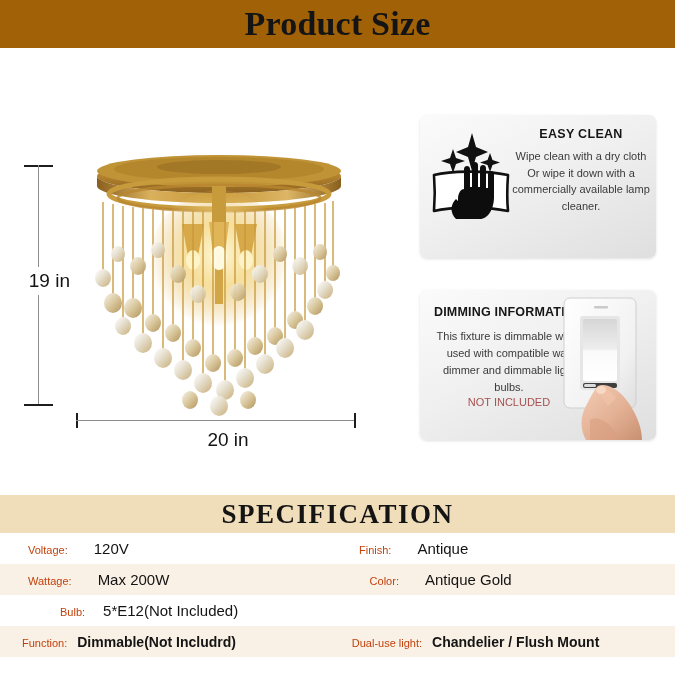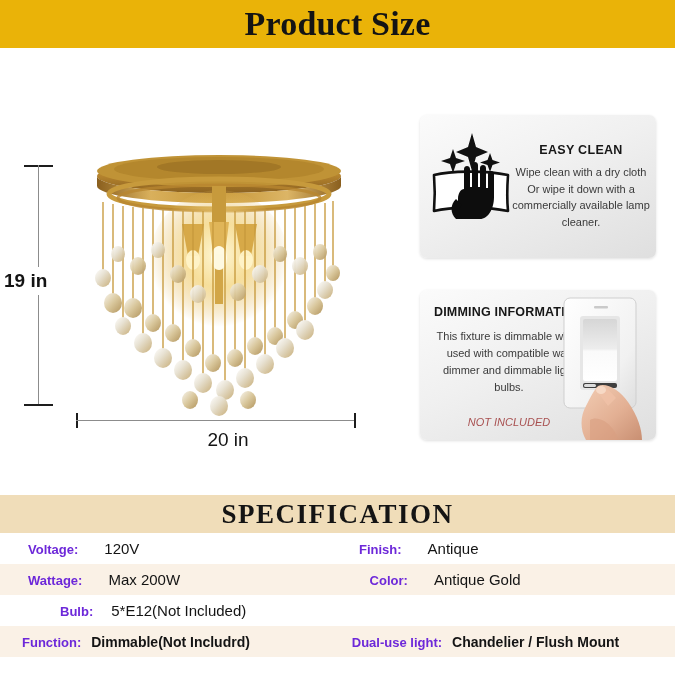--- a/index.html
+++ b/index.html
@@ -11,21 +11,21 @@
     font-family: "Liberation Sans", sans-serif;
     overflow: hidden;
     position: relative;
   }
 
   
   .header-band {
     position: absolute;
     left: 0; top: 0;
     width: 675px; height: 48px;
-    background: #eab308;
+    background: #a16207;
     display: flex;
     align-items: center;
     justify-content: center;
   }
   .header-title {
     font-family: "Liberation Serif", serif;
     font-size: 34px;
     font-weight: bold;
     color: #141414;
     letter-spacing: 0.2px;
@@ -52,27 +52,26 @@
     width: 29px; height: 2px;
     background: #1d1d1d;
   }
   .dim-v-cap-top { top: 117px; }
   .dim-v-cap-bot { top: 356px; }
 
   .dim-v-label {
     position: absolute;
     left: 4px; top: 219px;
     width: 66px;
-    text-align: left;
+    text-align: right;
     font-size: 19px;
     color: #141414;
     background: #ffffff;
     padding: 3px 0;
     font-family: "Liberation Sans", sans-serif;
-    font-weight: bold;
   }
 
   .dim-h-line {
     position: absolute;
     left: 76px; top: 372px;
     width: 279px; height: 1px;
     background: #8c8c8c;
   }
   .dim-h-cap-l, .dim-h-cap-r {
     position: absolute;
@@ -112,21 +111,21 @@
   .card-easy-clean { top: 115px; height: 143px; }
   .card-dimming   { top: 290px; height: 150px; }
 
   .ec-icon {
     position: absolute;
     left: 8px; top: 12px;
     width: 86px; height: 92px;
   }
   .ec-text {
     position: absolute;
-    left: 92px; top: 28px;
+    left: 92px; top: 12px;
     width: 138px;
     text-align: center;
   }
   .ec-title {
     font-size: 12.5px;
     font-weight: bold;
     color: #161616;
     letter-spacing: 0.3px;
     margin-bottom: 7px;
   }
@@ -150,22 +149,21 @@
     margin-bottom: 9px;
   }
   .dim-body {
     font-size: 11px;
     color: #3a3a3a;
     line-height: 1.55;
   }
   .dim-note {
     font-size: 11px;
     color: #a85050;
-    margin-top: 20px;
-    font-style: italic;
+    margin-top: 0;
   }
   .dim-switch {
     position: absolute;
     right: 2px; top: 4px;
     width: 108px; height: 146px;
   }
 
   
   .spec-band {
     position: absolute;
@@ -201,24 +199,23 @@
 
   .spec-cell {
     display: flex;
     align-items: baseline;
     width: 337px;
     padding-left: 28px;
   }
   .spec-cell.right-col { padding-left: 22px; }
 
   .spec-label {
-    font-size: 13px;
-    color: #6d28d9;
+    font-size: 11px;
+    color: #c2410c;
     white-space: nowrap;
-    font-weight: bold;
   }
   .spec-value {
     font-size: 15px;
     color: #141414;
     white-space: nowrap;
     margin-left: 26px;
   }
 
   
   .spec-row.row-last .spec-value { margin-left: 10px; font-size: 14px; font-weight: bold; }

